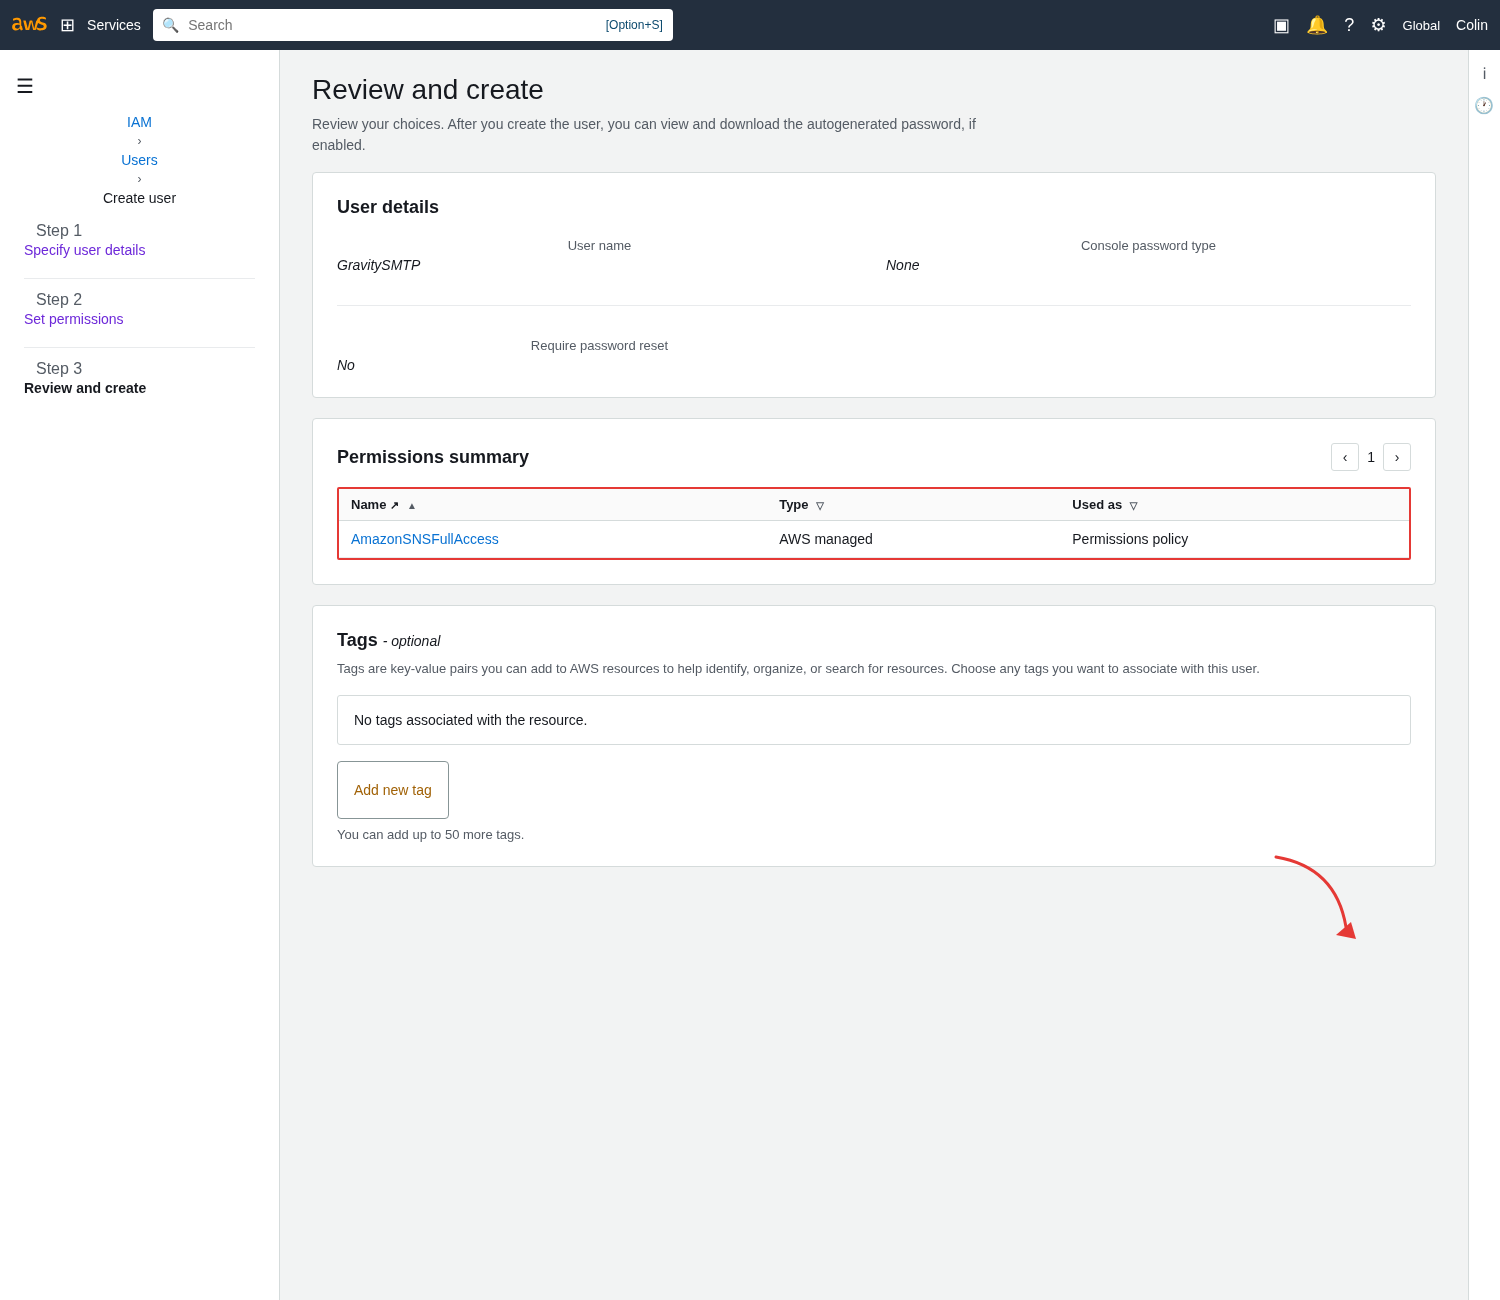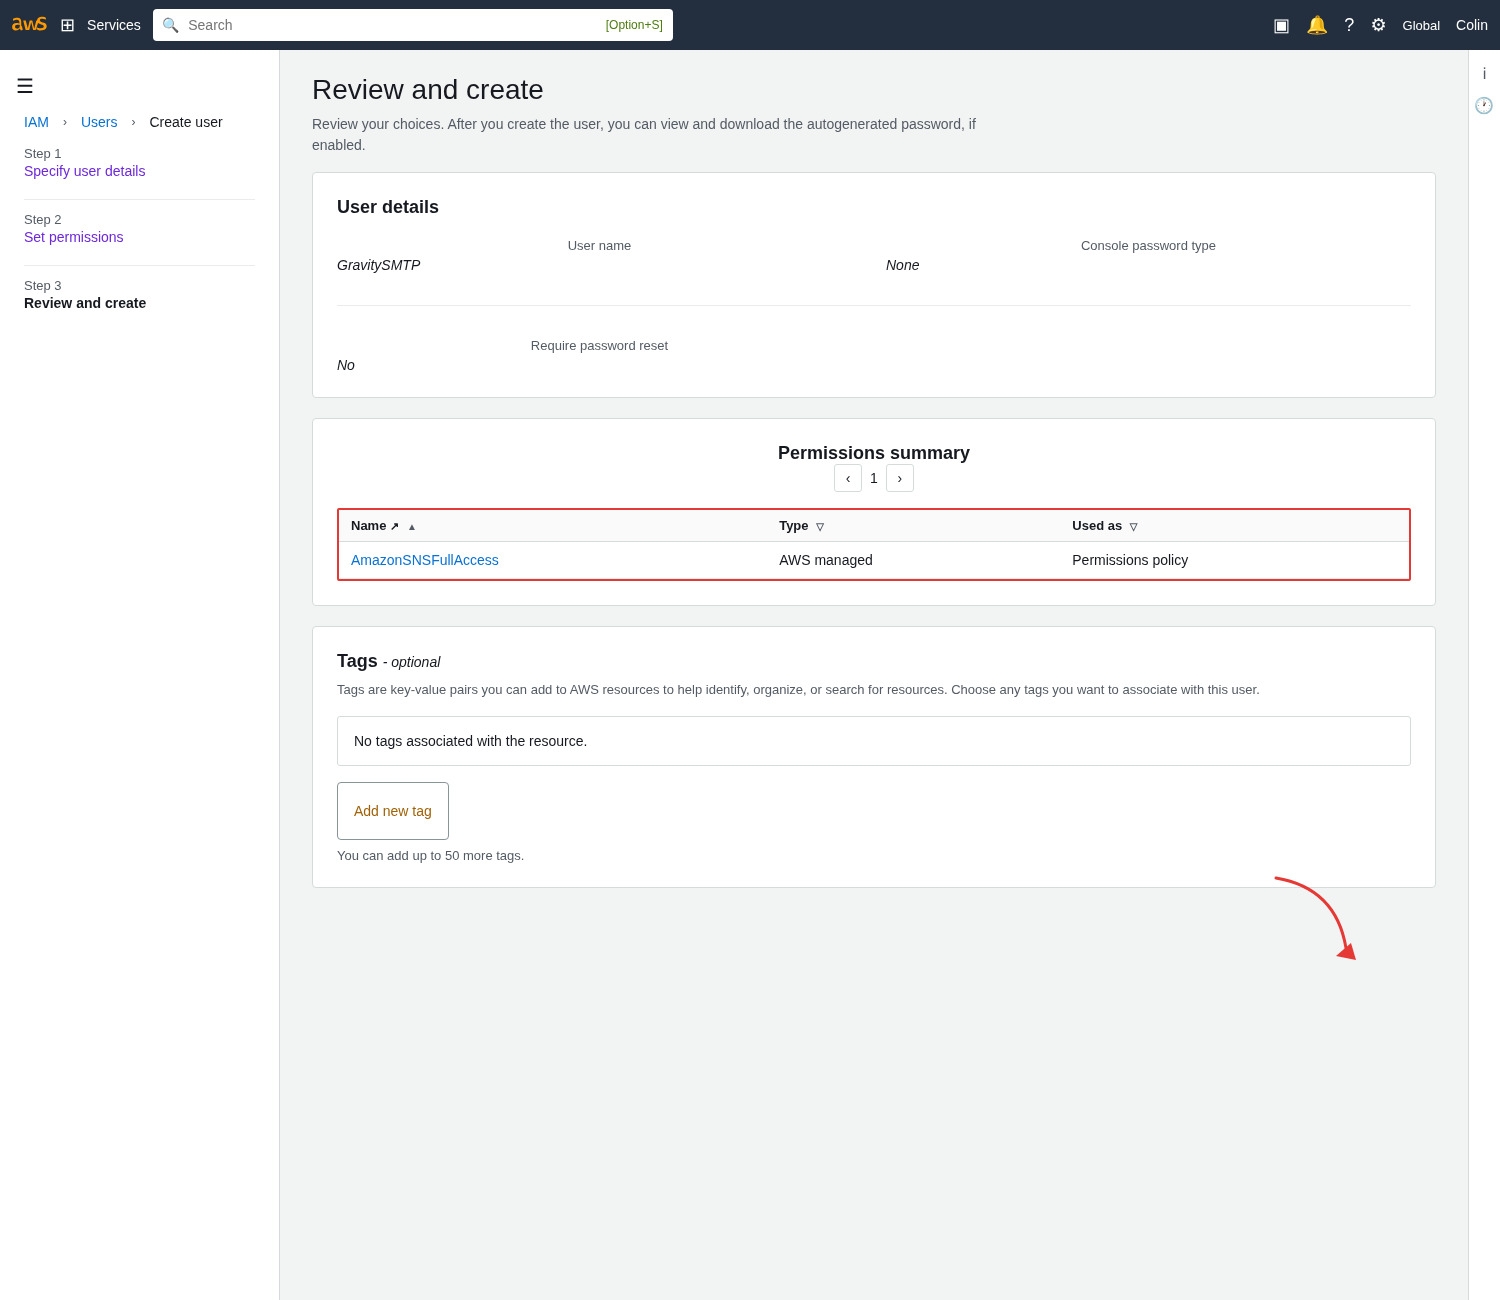--- a/index.html
+++ b/index.html
@@ -34,21 +34,21 @@
       gap: 8px;
       color: #555;
     }
     .nav-search input {
       border: none;
       outline: none;
       flex: 1;
       font-size: 14px;
       color: #16191f;
     }
-    .nav-search-shortcut { font-size: 12px; color: #4d7c0f; }
+    .nav-search-shortcut { font-size: 12px; color: #0c4a6e; }
     .nav-icons { display: flex; align-items: center; gap: 16px; margin-left: auto; }
     .nav-icon { color: #fff; font-size: 18px; cursor: pointer; }
     .nav-region { color: #fff; font-size: 13px; cursor: pointer; }
     .nav-user { color: #fff; font-size: 14px; font-weight: 500; cursor: pointer; }
 
     
     .page-layout { display: flex; min-height: calc(1300px - 50px); }
 
     
     .sidebar {
@@ -61,31 +61,32 @@
     .sidebar-hamburger {
       padding: 8px 16px 16px;
       font-size: 20px;
       cursor: pointer;
       color: #16191f;
     }
     .breadcrumb {
       padding: 0 24px 16px;
       display: flex;
       align-items: center;
-      gap: 14px;
+      gap: 4px;
       font-size: 14px;
       flex-wrap: wrap;
+      flex-direction: column;
     }
     .breadcrumb-link { color: #0972d3; text-decoration: none; cursor: pointer; }
     .breadcrumb-sep { color: #545b64; font-size: 12px; }
     .breadcrumb-current { color: #16191f; }
 
     .steps { padding: 0 24px; }
     .step { margin-bottom: 20px; }
-    .step-label { font-size: 13px; color: #545b64; margin-bottom: 2px; }
+    .step-label { font-size: 16px; color: #545b64; margin-bottom: 2px; margin-left: 12px; }
     .step-link { color: #6d28d9; text-decoration: none; cursor: pointer; font-size: 14px; }
     .step-current { font-weight: 700; color: #16191f; font-size: 14px; }
     .step-divider { border: none; border-top: 1px solid #e9ebed; margin: 12px 0; }
 
     
     .main-content {
       flex: 1;
       padding: 24px 32px 32px;
       background: #f2f3f3;
       position: relative;
@@ -110,21 +111,20 @@
     .detail-label { font-size: 13px; color: #545b64; margin-bottom: 4px; text-align: center; }
     .detail-value { font-size: 14px; color: #16191f; font-style: italic; }
     .detail-divider { border: none; border-top: 1px solid #e9ebed; margin: 16px 0; grid-column: 1 / -1; }
 
     
     .perm-header {
       display: flex;
       align-items: center;
       justify-content: space-between;
       margin-bottom: 16px;
-      flex-direction: column;
     }
     .perm-pagination { display: flex; align-items: center; gap: 8px; font-size: 14px; color: #16191f; }
     .perm-page-btn { background: none; border: 1px solid #d5dbdb; border-radius: 3px; width: 28px; height: 28px; cursor: pointer; display: flex; align-items: center; justify-content: center; color: #16191f; font-size: 14px; }
 
     .perm-table { width: 100%; border-collapse: collapse; }
     .perm-table th {
       text-align: left;
       font-size: 13px;
       font-weight: 700;
       color: #16191f;

